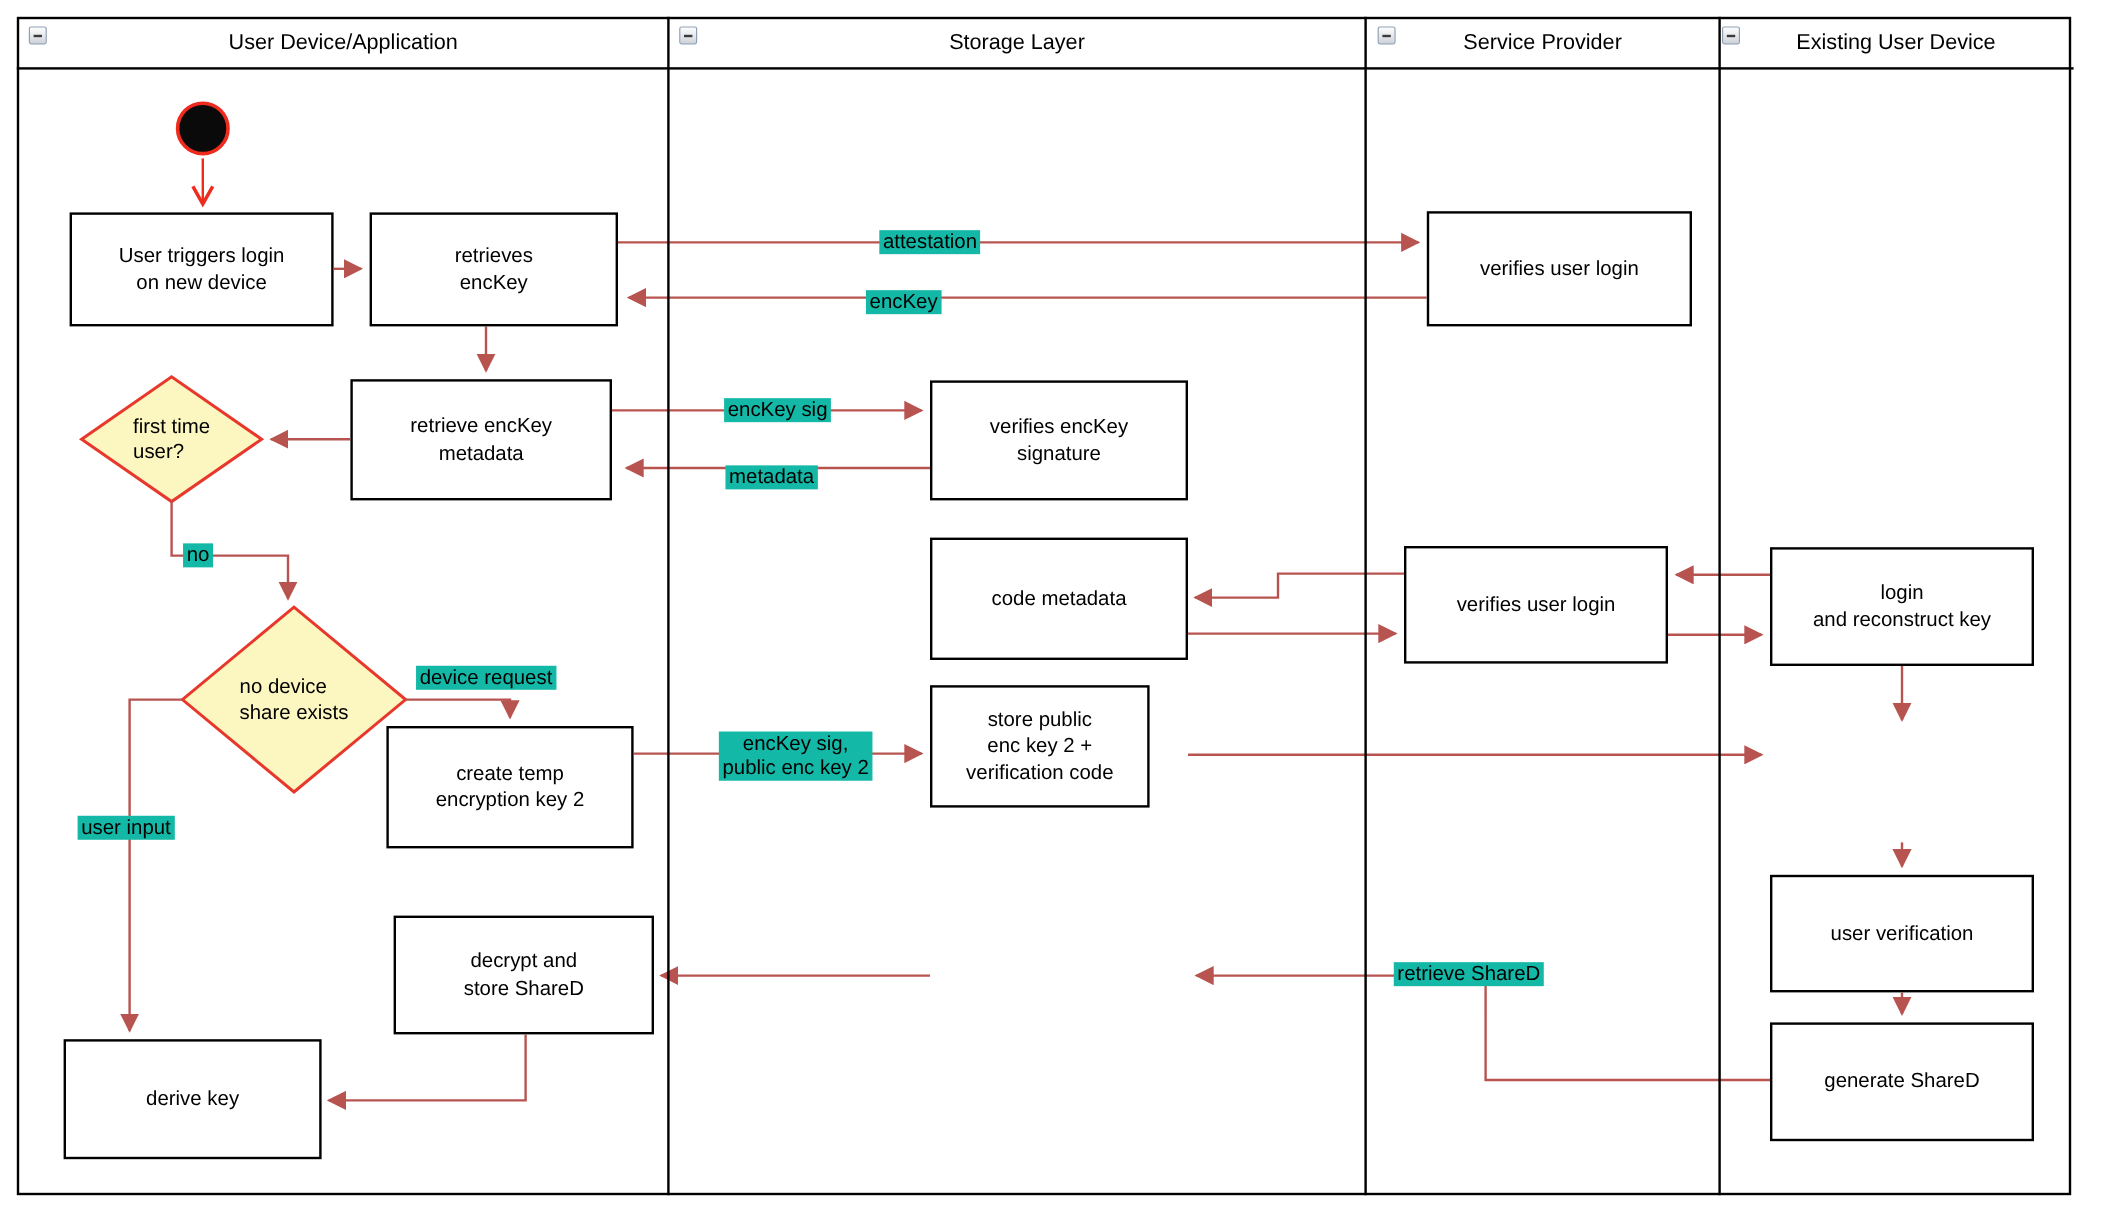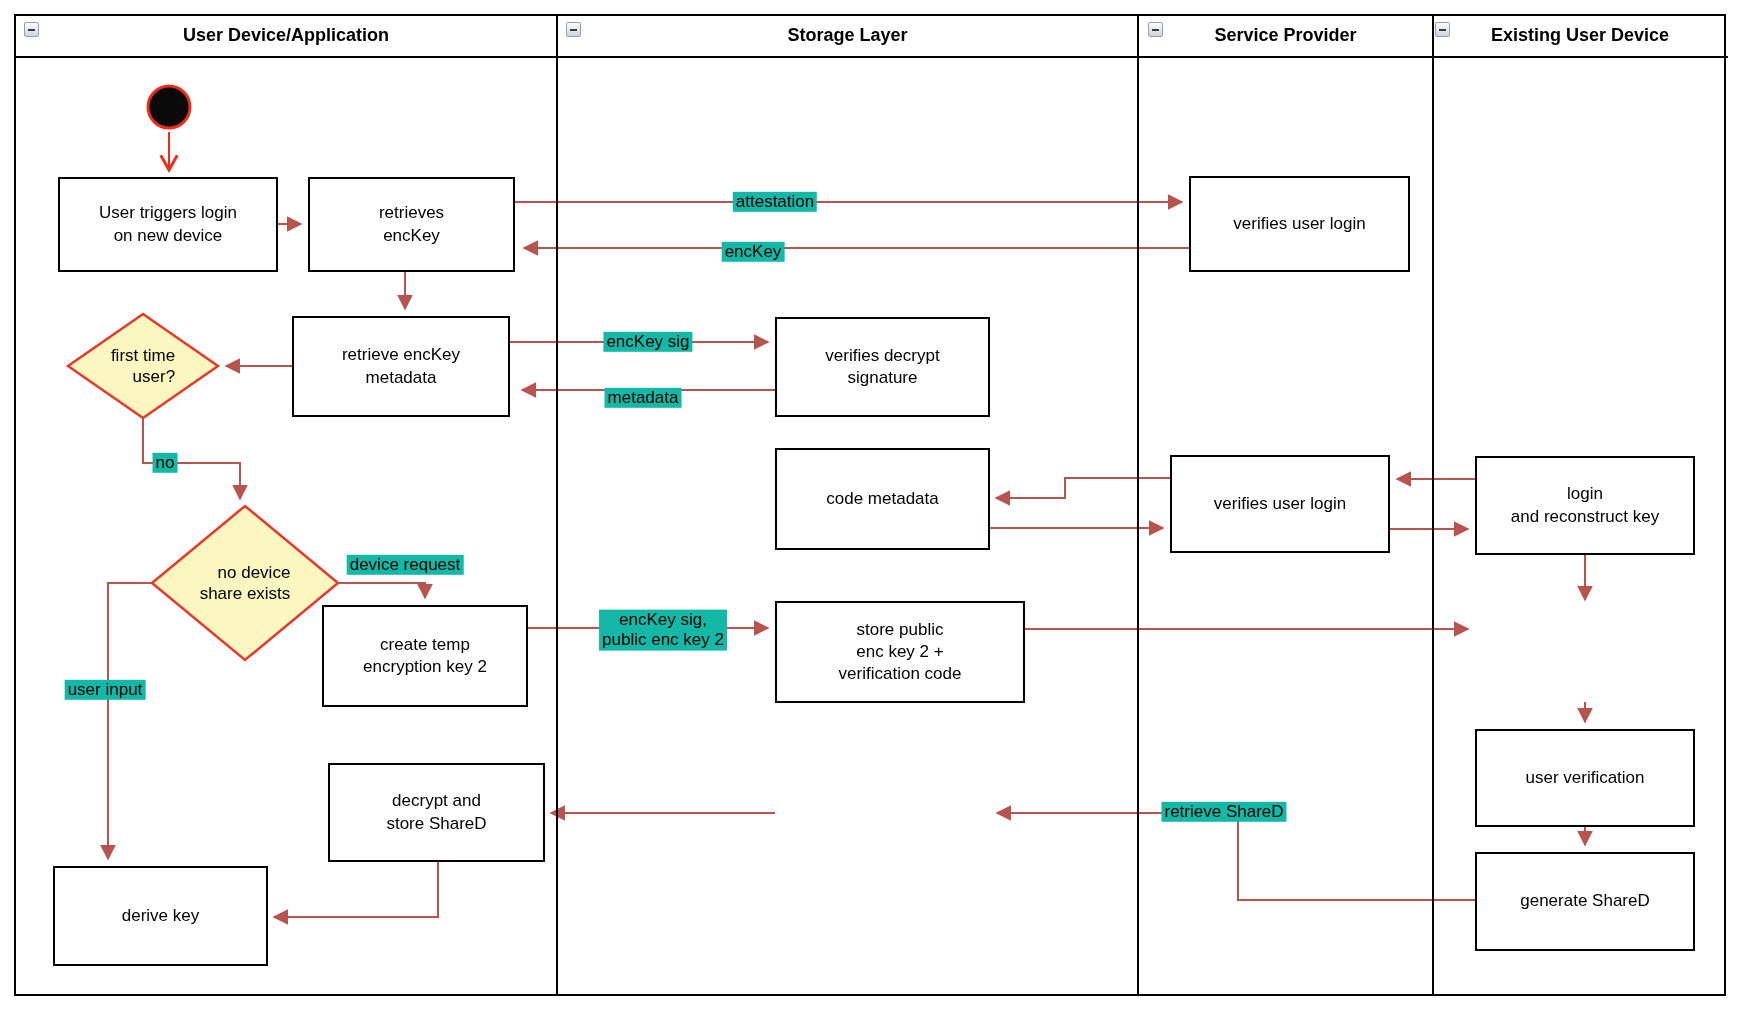--- a/index.html
+++ b/index.html
@@ -6,35 +6,35 @@
   .stage{
     position:relative;width:1756px;height:1026px;background:#fff;overflow:hidden;
     font-family:"Liberation Sans","DejaVu Sans",sans-serif;color:#000;
   }
   
   .frame{position:absolute;left:14px;top:14px;width:1712px;height:982px;border:2px solid #000;box-sizing:border-box;}
   .lane-divider{position:absolute;top:14px;width:2px;height:982px;background:#000;}
   .header-underline{position:absolute;left:14px;top:56px;width:1714px;height:2px;background:#000;}
   .lane-header{
     position:absolute;top:14px;height:42px;display:flex;align-items:center;justify-content:center;
-    font-weight:bold;font-size:18px;
+    font-weight:normal;font-size:18px;
   }
   .collapse-btn{
     position:absolute;top:22px;width:15px;height:15px;border:1px solid #90a0b4;border-radius:2px;
     background:linear-gradient(#fdfdfd,#cfd4da);box-sizing:border-box;cursor:pointer;
   }
   .collapse-btn .minus-bar{position:absolute;left:3px;top:6px;width:7px;height:2px;background:#3a3a3a;}
   
   .node{
     position:absolute;border:2px solid #000;background:#fff;box-sizing:border-box;
     display:flex;align-items:center;justify-content:center;text-align:center;
     font-size:17px;line-height:1.3;white-space:pre-line;
   }
   .diamond-label{
-    position:absolute;display:flex;align-items:center;justify-content:center;text-align:right;
+    position:absolute;display:flex;align-items:center;justify-content:center;text-align:left;
     font-size:17px;line-height:1.25;white-space:pre-line;transform:translate(-50%,-50%);
   }
   
   svg.wires{position:absolute;left:0;top:0;width:1756px;height:1026px;}
   .wire{fill:none;stroke:var(--connector);stroke-width:2px;}
   .wire.accent{stroke:var(--accent);}
   .mk{fill:var(--connector);}
   .mk-open{fill:none;stroke:var(--accent);stroke-width:1.6px;}
   .diamond{fill:var(--diamond_fill);stroke:var(--diamond_stroke);stroke-width:2.5px;}
   .start-dot{fill:var(--start_fill);stroke:var(--accent);stroke-width:3px;}
@@ -121,29 +121,29 @@
       <div class="minus-bar"></div>
     </div>
 
   <div class="node" style="left:58px;top:177px;width:220px;height:95px">User triggers login
 on new device</div>
   <div class="node" style="left:308px;top:177px;width:207px;height:95px">retrieves
 encKey</div>
   <div class="node" style="left:1189px;top:176px;width:221px;height:96px">verifies user login</div>
   <div class="node" style="left:292px;top:316px;width:218px;height:101px">retrieve encKey
 metadata</div>
-  <div class="node" style="left:775px;top:317px;width:215px;height:100px">verifies decrypt
+  <div class="node" style="left:775px;top:317px;width:215px;height:100px">verifies encKey
 signature</div>
   <div class="node" style="left:775px;top:448px;width:215px;height:102px">code metadata</div>
   <div class="node" style="left:1170px;top:455px;width:220px;height:98px">verifies user login</div>
   <div class="node" style="left:1475px;top:456px;width:220px;height:99px">login
 and reconstruct key</div>
   <div class="node" style="left:322px;top:605px;width:206px;height:102px">create temp
 encryption key 2</div>
-  <div class="node" style="left:775px;top:601px;width:250px;height:102px">store public
+  <div class="node" style="left:775px;top:571px;width:183px;height:102px">store public
 enc key 2 +
 verification code</div>
   <div class="node" style="left:1475px;top:729px;width:220px;height:98px">user verification</div>
   <div class="node" style="left:1475px;top:852px;width:220px;height:99px">generate ShareD</div>
   <div class="node" style="left:328px;top:763px;width:217px;height:99px">decrypt and
 store ShareD</div>
   <div class="node" style="left:53px;top:866px;width:215px;height:100px">derive key</div>
 
   <div class="diamond-label" style="left:143px;top:366px;width:130px">first time
 user?</div>

